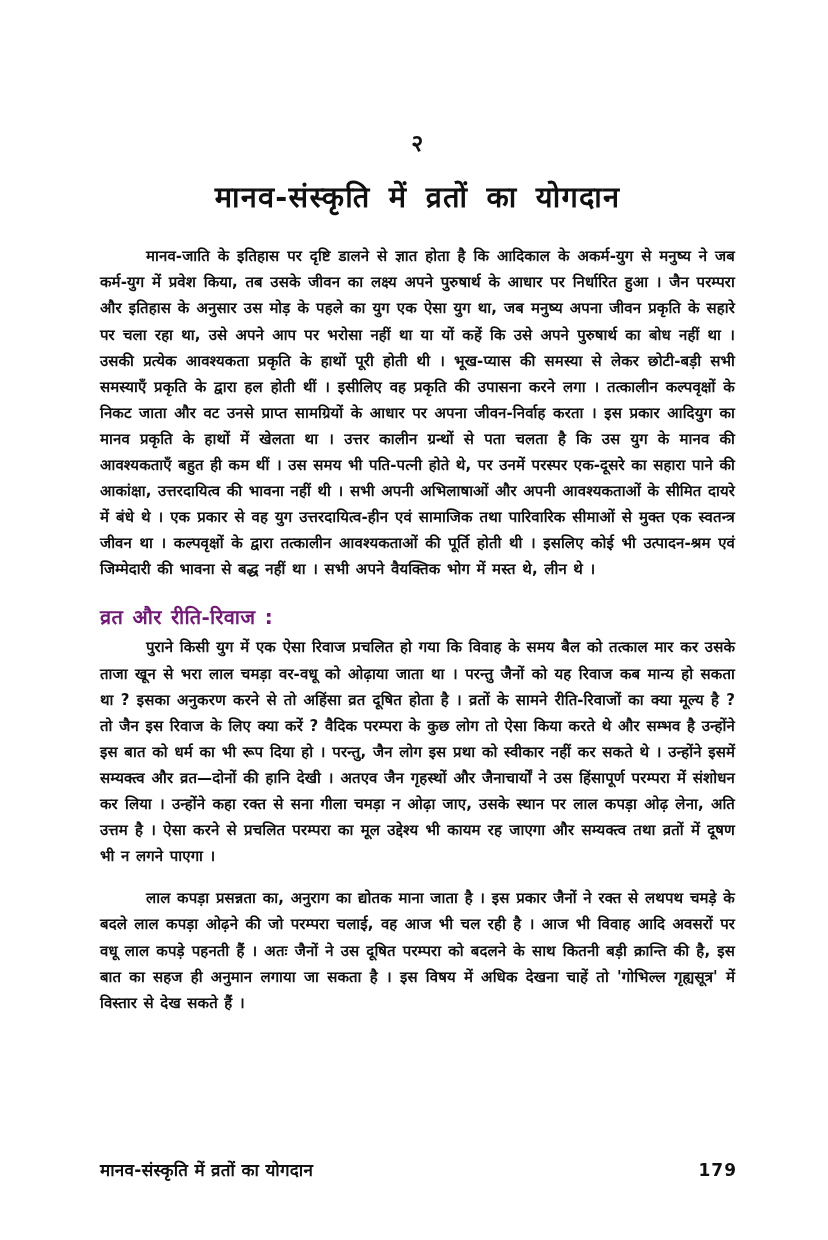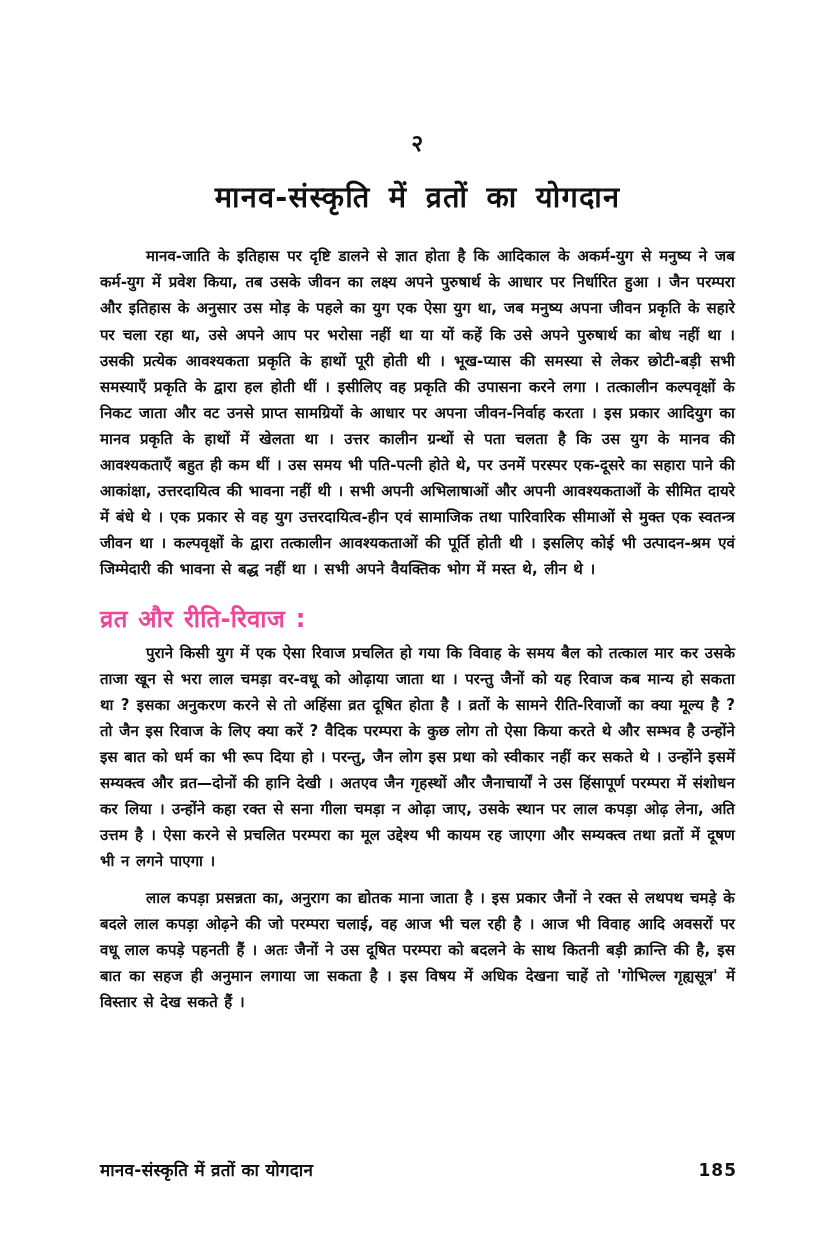--- a/index.html
+++ b/index.html
@@ -59,27 +59,27 @@
     text-justify: inter-word;
     word-spacing: 1.2px;
     letter-spacing: 0.1px;
     font-weight: 600;
     -webkit-font-smoothing: none;
   }
   .body-text p.indent {
     text-indent: 46px;
   }
   .body-text p + p {
-    margin-top: 10px;
+    margin-top: 16px;
   }
 
   .section-heading {
-    font-size: 24px;
+    font-size: 20px;
     font-weight: 700;
-    color: #ec4899;
+    color: #701a75;
     letter-spacing: 0.3px;
     word-spacing: 2px;
     margin: 22px 0 4px 0;
     line-height: 1.3;
   }
 
   .emph-work { font-weight: 800; }
 
   
   .running-footer {
@@ -147,21 +147,21 @@
 
       <p class="indent">पुराने किसी युग में एक ऐसा रिवाज प्रचलित हो गया  कि विवाह के समय बैल को तत्काल मार कर उसके ताजा खून से भरा लाल चमड़ा वर-वधू को ओढ़ाया जाता था । परन्तु जैनों को यह रिवाज कब मान्य हो सकता था ?  इसका अनुकरण करने से तो अहिंसा व्रत दूषित होता है । व्रतों के सामने रीति-रिवाजों का क्या मूल्य है ?  तो जैन इस रिवाज के लिए क्या करें ?  वैदिक परम्परा के कुछ लोग तो ऐसा किया करते थे और सम्भव है उन्होंने इस बात को धर्म का भी रूप दिया हो । परन्तु, जैन लोग इस प्रथा को स्वीकार नहीं कर सकते थे । उन्होंने इसमें सम्यक्त्व और व्रत—दोनों की हानि देखी । अतएव जैन  गृहस्थों और जैनाचार्यों ने उस हिंसापूर्ण परम्परा में संशोधन कर लिया । उन्होंने कहा रक्त से सना गीला चमड़ा न ओढ़ा जाए, उसके स्थान पर लाल कपड़ा ओढ़ लेना, अति उत्तम है । ऐसा करने से प्रचलित परम्परा का मूल उद्देश्य भी कायम रह जाएगा और सम्यक्त्व तथा व्रतों में दूषण भी न लगने पाएगा ।</p>
 
       <p class="indent"><span>लाल कपड़ा प्रसन्नता का, अनुराग का द्योतक माना जाता है । इस प्रकार जैनों ने रक्त से लथपथ चमड़े के बदले लाल कपड़ा ओढ़ने की जो परम्परा चलाई, वह आज भी चल रही है । आज भी विवाह आदि अवसरों पर वधू लाल कपड़े  पहनती हैं ।  अतः जैनों ने उस दूषित परम्परा को बदलने के साथ कितनी बड़ी क्रान्ति की है, इस बात का सहज ही अनुमान लगाया जा सकता है । इस विषय में अधिक देखना चाहें तो </span><span class="emph-work">'गोभिल्ल गृह्यसूत्र'</span><span> में विस्तार से देख सकते हैं ।</span></p>
 
     </div>
   </div>
 
   <div class="running-footer">
     <span class="running-head">मानव-संस्कृति में व्रतों का योगदान</span>
-    <span class="folio">185</span>
+    <span class="folio">179</span>
   </div>
 
   <div class="watermark-bar">
     <span class="wm-left">Jain Education International</span>
     <span class="wm-center">For Private &amp; Personal Use Only</span>
     <span class="wm-right">www.jainelibrary.org</span>
   </div>
 
 </div>
 

